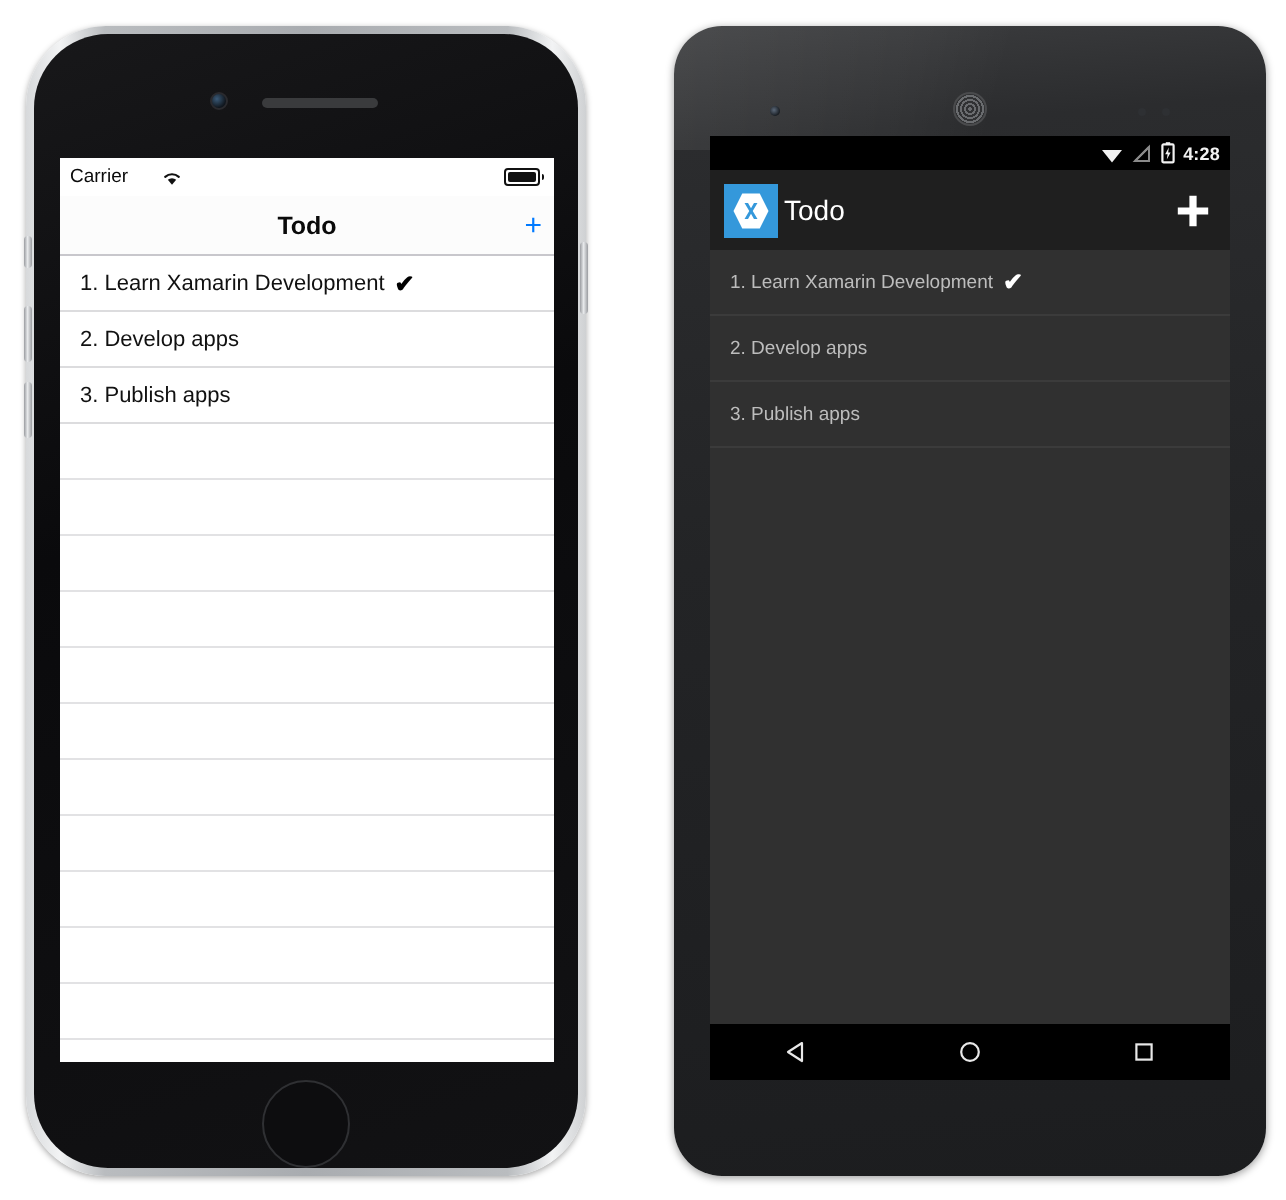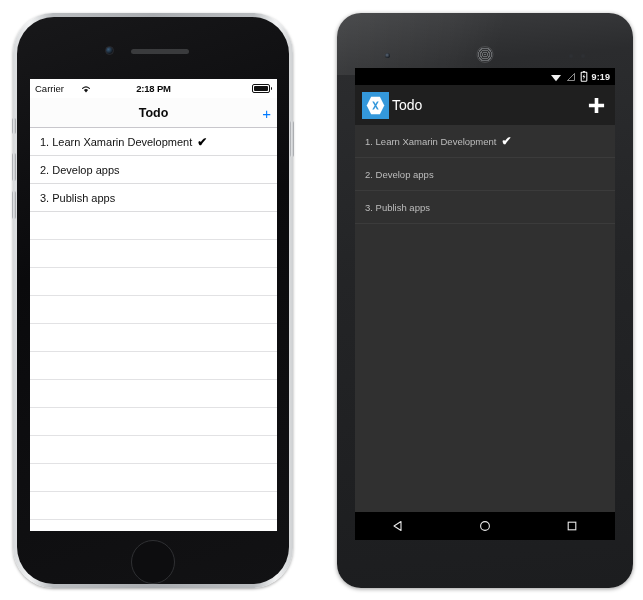--- a/index.html
+++ b/index.html
@@ -350,21 +350,20 @@
   <div class="iphone-screen">
 
     <div class="ios-statusbar">
       <div class="ios-carrier">
         <span>Carrier</span>
         <svg class="ios-wifi" width="10" height="8" viewBox="0 0 10 8">
           <path d="M5 7.4 L2.9 4.9 A3.2 3.2 0 0 1 7.1 4.9 Z" fill="#111"></path>
           <path d="M1.6 3.4 A5.2 5.2 0 0 1 8.4 3.4" stroke="#111" stroke-width="1.1" fill="none" stroke-linecap="round"></path>
         </svg>
       </div>
-      <div class="ios-time">2:18 PM</div>
       <div class="ios-battery">
         <div class="ios-batt-shell">
             <div class="ios-batt-fill"></div>
           </div>
         <div class="ios-batt-cap"></div>
       </div>
     </div>
 
     <div class="ios-navbar">
       <span class="ios-navtitle">Todo</span>
@@ -415,21 +414,21 @@
       </svg>
       <svg class="icon-signal" width="10" height="10" viewBox="0 0 10 10">
         <path d="M1.5 8.5 L8.5 8.5 L8.5 1.5 Z" fill="none" stroke="#8a8a8a" stroke-width="1"></path>
         <line x1="1.5" y1="8.5" x2="8.5" y2="1.5" stroke="#8a8a8a" stroke-width="1"></line>
       </svg>
       <svg class="icon-batt" width="8" height="11" viewBox="0 0 8 11">
         <rect x="1.2" y="1.2" width="5.6" height="9" rx="0.6" fill="none" stroke="#f2f2f2" stroke-width="1.1"></rect>
         <rect x="2.9" y="0.1" width="2.2" height="1.2" fill="#f2f2f2"></rect>
         <path d="M4.4 2.8 L2.6 6.1 L3.8 6.1 L3.4 8.8 L5.3 5.3 L4.1 5.3 Z" fill="#f2f2f2"></path>
       </svg>
-      <span class="and-time">9:19</span>
+      <span class="and-time">4:28</span>
     </div>
 
     <div class="and-actionbar">
       <div class="xam-logo">
         <svg width="21" height="21" viewBox="0 0 24 24">
           <path d="M7 2 L17 2 L22 12 L17 22 L7 22 L2 12 Z" fill="#ffffff"></path>
           <path d="M8.3 7.4 L10.3 7.4 L12 10.4 L13.7 7.4 L15.7 7.4 L13 12 L15.7 16.6 L13.7 16.6 L12 13.6 L10.3 16.6 L8.3 16.6 L11 12 Z" fill="#3498db"></path>
         </svg>
       </div>
       <span class="and-apptitle">Todo</span>

